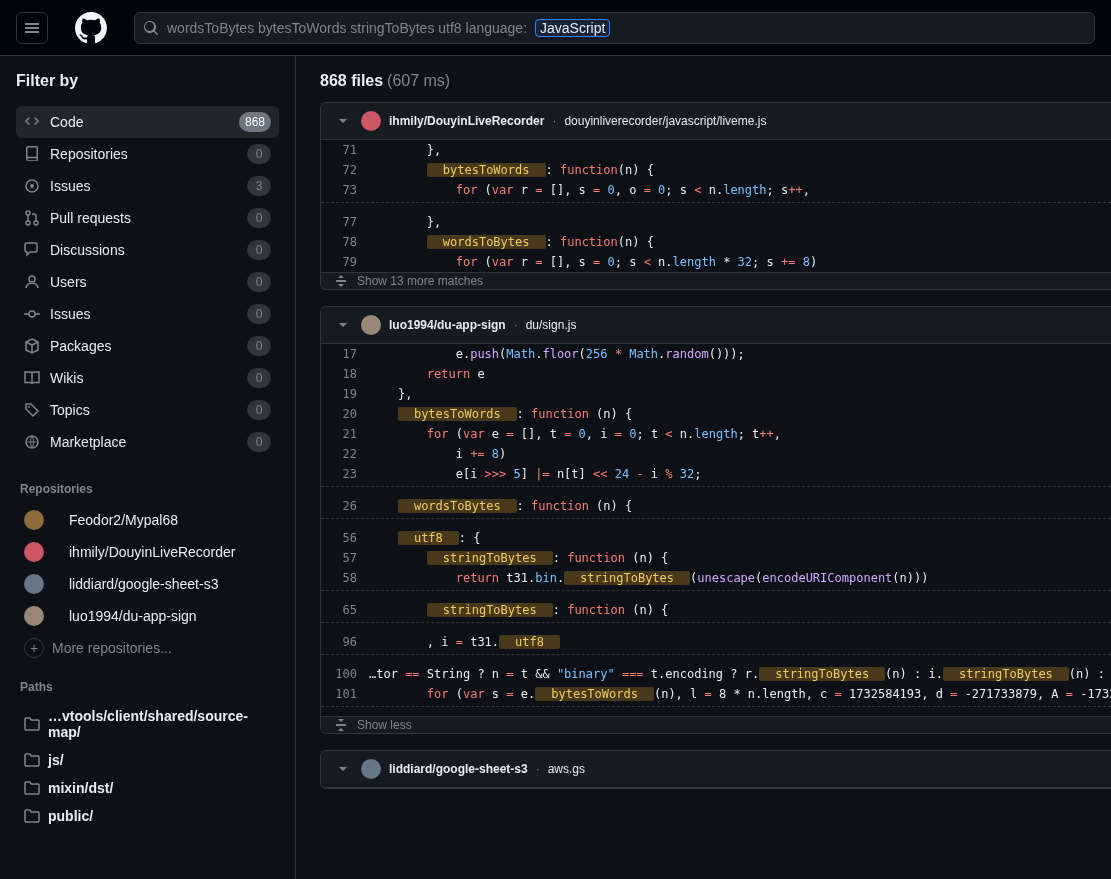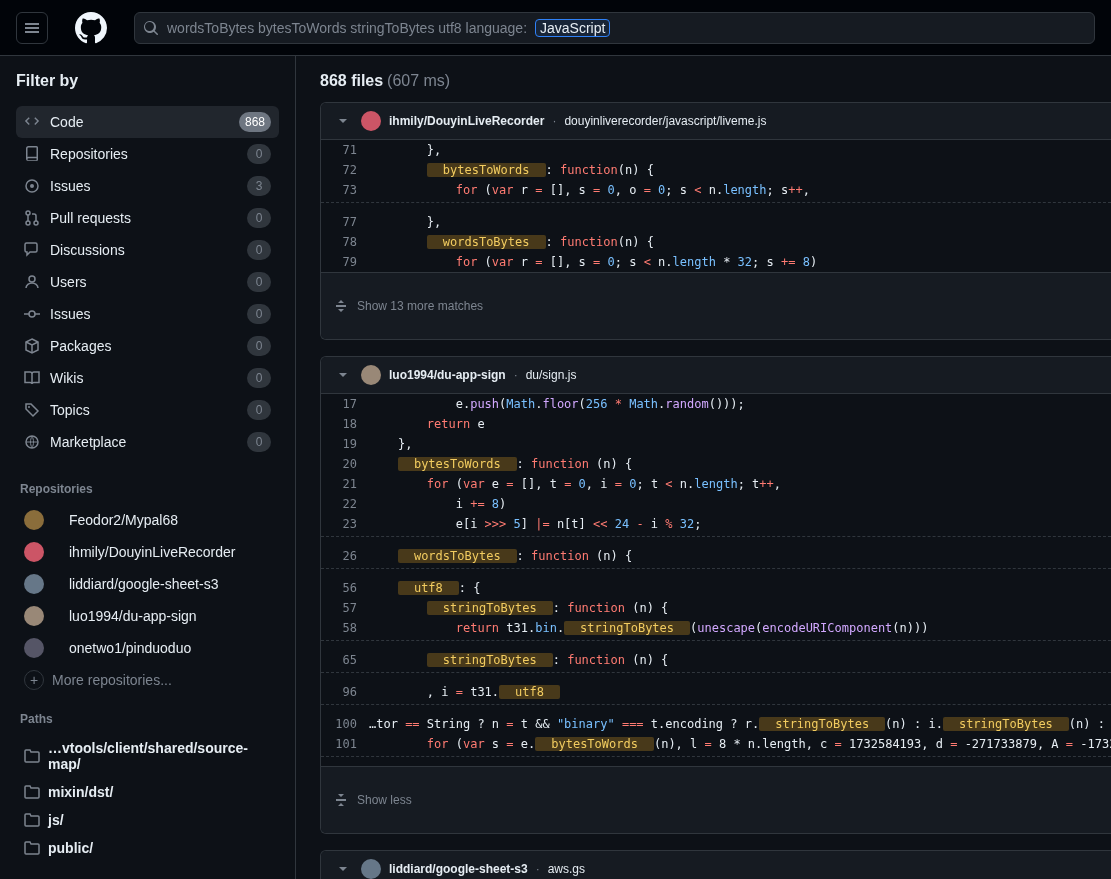--- a/index.html
+++ b/index.html
@@ -230,21 +230,21 @@
   }
   .cc { flex: 1; overflow: hidden; }
   .hl { background: var(--hl-yellow-bg); color: var(--accent-yellow); border-radius: 2px; padding: 0 16px; }
   .k-red { color: var(--kw-red); }
   .k-blue { color: var(--kw-blue); }
   .k-purple { color: var(--kw-purple); }
   .show-bar {
     display: flex;
     align-items: center;
     gap: 8px;
-    padding: 25px 12px;
+    padding: 0 12px;
     border-top: 1px solid var(--border);
     background: var(--bg-panel);
     font-size: 12px;
     color: var(--text-muted);
     cursor: pointer;
   }
   .showicon { width: 16px; display: inline-flex; justify-content: center; }
 </style>
 </head>
 <body>
@@ -371,47 +371,43 @@
         <span class="lbl">ihmily/DouyinLiveRecorder</span>
       </div>
     <div class="repo-item">
         <span class="avatar" style="background:#678"></span>
         <span class="lbl">liddiard/google-sheet-s3</span>
       </div>
     <div class="repo-item">
         <span class="avatar" style="background:#987"></span>
         <span class="lbl">luo1994/du-app-sign</span>
       </div>
-    <div class="repo-item">
-        <span class="avatar" style="background:#556"></span>
-        <span class="lbl">onetwo1/pinduoduo</span>
-      </div>
     <div class="more-repos">
       <span class="more-icon">+</span>
       <span>More repositories...</span>
     </div>
 
     <div class="section-title">Paths</div>
     <div class="path-item">
       <svg class="navicon" viewBox="0 0 16 16" fill="currentColor">
           <path d="M1 3c0-.6.4-1 1-1h4l1 2h7c.6 0 1 .4 1 1v8c0 .6-.4 1-1 1H2c-.6 0-1-.4-1-1V3z" fill="none" stroke="currentColor" stroke-width="1.5"></path>
         </svg>
       <span>…vtools/client/shared/source-map/</span>
     </div>
     <div class="path-item">
       <svg class="navicon" viewBox="0 0 16 16" fill="currentColor">
           <path d="M1 3c0-.6.4-1 1-1h4l1 2h7c.6 0 1 .4 1 1v8c0 .6-.4 1-1 1H2c-.6 0-1-.4-1-1V3z" fill="none" stroke="currentColor" stroke-width="1.5"></path>
         </svg>
-      <span>mixin/dst/</span>
+      <span>js/</span>
     </div>
     <div class="path-item">
       <svg class="navicon" viewBox="0 0 16 16" fill="currentColor">
           <path d="M1 3c0-.6.4-1 1-1h4l1 2h7c.6 0 1 .4 1 1v8c0 .6-.4 1-1 1H2c-.6 0-1-.4-1-1V3z" fill="none" stroke="currentColor" stroke-width="1.5"></path>
         </svg>
-      <span>js/</span>
+      <span>mixin/dst/</span>
     </div>
     <div class="path-item">
       <svg class="navicon" viewBox="0 0 16 16" fill="currentColor">
           <path d="M1 3c0-.6.4-1 1-1h4l1 2h7c.6 0 1 .4 1 1v8c0 .6-.4 1-1 1H2c-.6 0-1-.4-1-1V3z" fill="none" stroke="currentColor" stroke-width="1.5"></path>
         </svg>
       <span>public/</span>
     </div>
   </div>
 
   <div class="main">

